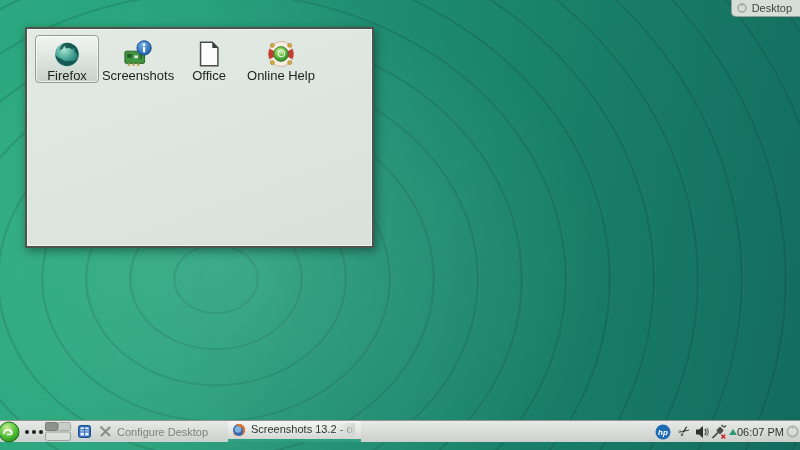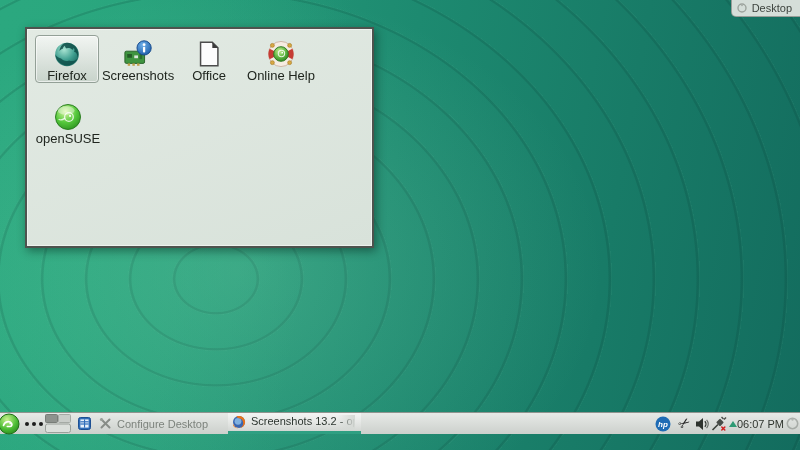--- a/index.html
+++ b/index.html
@@ -48,21 +48,21 @@
     border:1px solid #93a097;
     box-shadow:inset 0 0 0 1px rgba(255,255,255,.6);
   }
   .fv-icon { width:32px; height:32px; display:block; }
   .fv-label {
     margin-top:1px; font-size:13px; color:#20261f; line-height:12px; white-space:nowrap;text-align:center;
   }
 
   
   .panel {
-    position:absolute; left:0; bottom:16px; width:800px; height:22px;
+    position:absolute; left:0; bottom:8px; width:800px; height:22px;
     background:linear-gradient(#e7eae7, #ccd0cc);
     border-top:1px solid #8f948f;
   }
   .panel * { position:absolute; }
 
   .launcher { left:-2px; top:0px; width:22px; height:22px; cursor:pointer; }
 
   .dot { top:9px; width:4px; height:4px; border-radius:50%; background:#1c1c1c; cursor:pointer; }
 
   .pager { left:45px; top:1px; width:26px; height:19px; cursor:pointer; }
@@ -180,37 +180,20 @@
               <stop offset="1" stop-color="#2f8427"></stop>
           </radialGradient>
         </defs>
         <circle cx="16" cy="16" r="7.8" fill="url(#ohg)" stroke="#2a761f"></circle>
         <circle cx="16.5" cy="15.5" r="3.4" fill="none" stroke="rgba(255,255,255,.85)" stroke-width="1.1"></circle>
         <circle cx="17.3" cy="14.6" r=".9" fill="#fff"></circle>
       </svg>
       <div class="fv-label">Online Help</div>
     </div>
 
-    <div class="fv-cell" style="left:9px; top:69px;">
-      <svg class="fv-icon" viewBox="0 0 32 32">
-        <defs>
-          <radialGradient id="osg" cx="40%" cy="28%" r="80%">
-            <stop offset="0" stop-color="#d9f7a2"></stop>
-              <stop offset=".55" stop-color="#55c83c"></stop>
-              <stop offset="1" stop-color="#2a8f1d"></stop>
-          </radialGradient>
-        </defs>
-        <circle cx="16" cy="16" r="13.3" fill="url(#osg)" stroke="#23781a"></circle>
-        <ellipse cx="14" cy="9" rx="9" ry="4.6" fill="rgba(255,255,255,.4)"></ellipse>
-        <circle cx="17" cy="16" r="4.6" fill="none" stroke="rgba(255,255,255,.8)" stroke-width="1.4"></circle>
-        <circle cx="18.2" cy="14.8" r="1.1" fill="#fff"></circle>
-        <path d="M12.5 17.5q-3.5 2.5-6 1.2" fill="none" stroke="rgba(255,255,255,.8)" stroke-width="1.4" stroke-linecap="round"></path>
-      </svg>
-      <div class="fv-label">openSUSE</div>
-    </div>
   </div>
 
   <div class="panel">
 
     <svg class="launcher" viewBox="0 0 22 22">
       <defs>
         <radialGradient id="lg" cx="40%" cy="28%" r="80%">
           <stop offset="0" stop-color="#c9f18e"></stop>
             <stop offset=".6" stop-color="#4cbd35"></stop>
             <stop offset="1" stop-color="#27841b"></stop>

